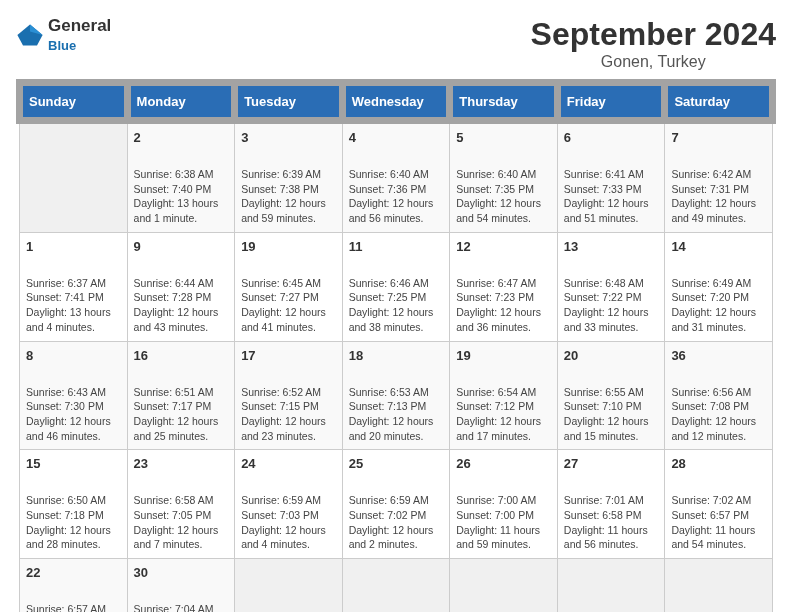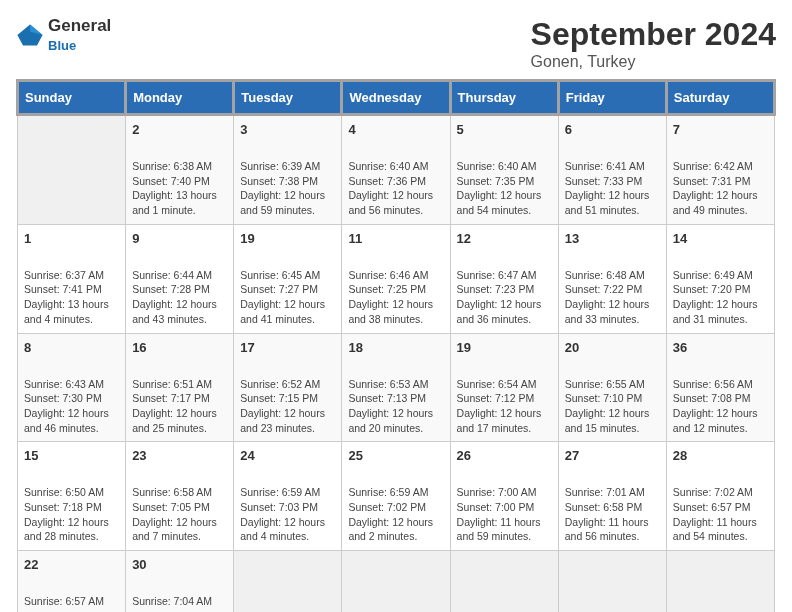--- a/index.html
+++ b/index.html
@@ -19,21 +19,21 @@
     .logo {
       display: flex;
       align-items: center;
       gap: 4px;
     }
     .logo-icon {
       width: 28px;
       height: 28px;
     }
     .title-block {
-      text-align: left;
+      text-align: center;
       margin-left: 10px;
     }
     .month-title {
       font-size: 32px;
       font-weight: bold;
       color: #333;
     }
     .location {
       font-size: 16px;
       color: #555;
@@ -43,21 +43,21 @@
       border-collapse: collapse;
       font-size: 11px;
     }
     thead tr th {
       background-color: #2a6db5;
       color: #fff;
       padding: 8px 6px;
       text-align: left;
       font-size: 13px;
       font-weight: bold;
-      border: 3px solid #a3a3a3;
+      border: 7px solid #a3a3a3;
     }
     tbody tr td {
       vertical-align: top;
       padding: 6px;
       border: 1px solid #ccc;
       width: calc(100% / 7);
       min-height: 80px;
       background: #fff;
     }
     tbody tr:nth-child(odd) td {

